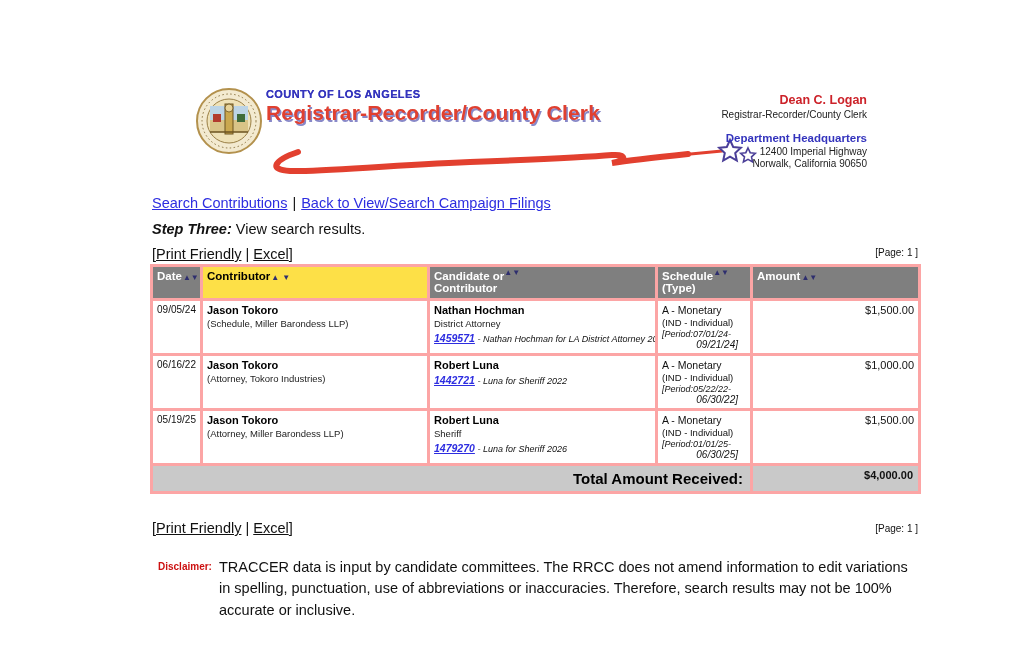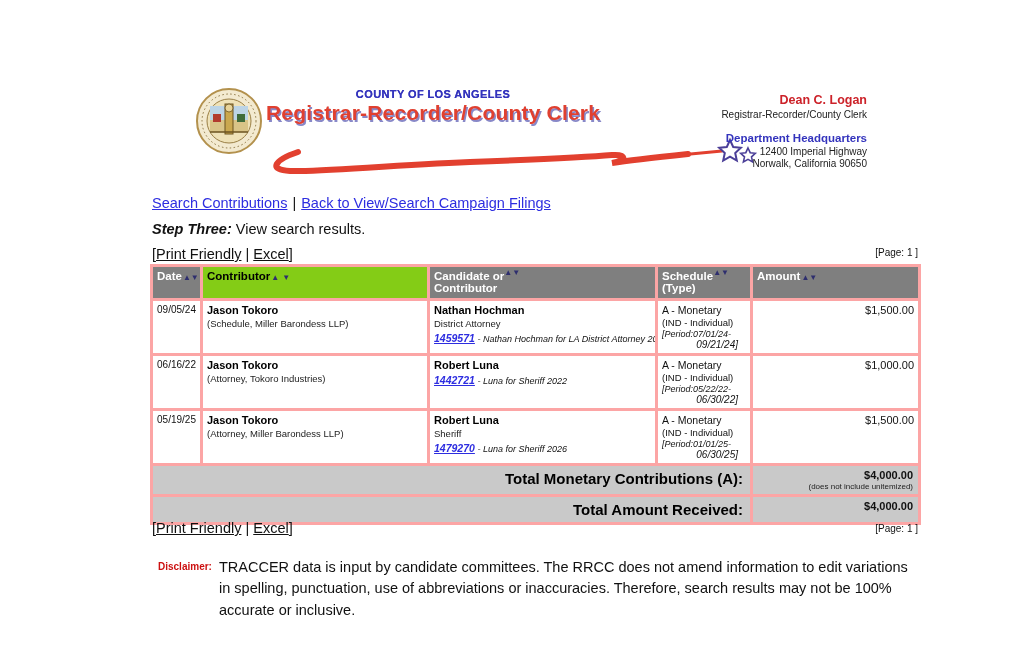--- a/index.html
+++ b/index.html
@@ -6,21 +6,21 @@
   html,body { background:#ffffff; }
   body {
     width:1024px; height:671px; position:relative; overflow:hidden;
     font-family:"Liberation Sans", sans-serif; color:#111;
   }
   .content { position:absolute; left:150px; top:86px; width:768px; }
 
   
   .hdr { position:relative; height:110px; }
   .seal { position:absolute; left:46px; top:2px; width:66px; height:66px; }
-  .logo-text { position:absolute; left:116px; top:2px;text-align:center; }
+  .logo-text { position:absolute; left:116px; top:2px; }
   .county-line {
     color:#3434bd; font-weight:bold; font-size:11px; letter-spacing:.4px;
     text-shadow:0 0 0.5px #3434bd;
   }
   .logo-title {
     color:#e04030; font-weight:bold; font-size:21px; letter-spacing:.2px;
     text-shadow:1.5px 1.5px 0 #8888c8; margin-top:1px;
   }
   .swoosh { position:absolute; left:110px; top:50px; }
   .official { position:absolute; right:51px; top:7px; text-align:right; line-height:1.25; }
@@ -48,21 +48,21 @@
     border-collapse:collapse; table-layout:fixed;
     border:2px solid #1a1a1a;
   }
   table.results th, table.results td {
     border:3px solid #fca5a5; vertical-align:top; overflow:hidden;
   }
   th.hd {
     background:#7f7f7f; color:#ffffff; font-size:11.5px; font-weight:bold;
     text-align:left; padding:3px 4px; height:34px;
   }
-  th.hd-light { background:#84cc16; color:#000; }
+  th.hd-light { background:#fde047; color:#000; }
   .sort { font-size:8px; color:#2e2e6e; letter-spacing:0; cursor:pointer; }
   .sort-inline { margin-left:1px; }
   .sup { position:relative; top:-5px; }
   td { background:#fff; }
   tr.data-row td { height:47px; padding:3px 4px; }
   td.c-date { text-align:right; font-size:10px; padding-right:5px; }
   .name { font-size:11px; font-weight:bold; color:#000; }
   .sub  { font-size:9.5px; color:#222; margin-top:2px; }
   .filing-line { font-size:9.5px; margin-top:3px; white-space:nowrap; }
   .filing-line a {
@@ -228,27 +228,20 @@
           <div class="filing-line"><a>1479270</a> <span class="committee">- Luna for Sheriff 2026</span></div>
         </td>
         <td style="padding:3px 4px;">
           <div class="sched-main">A - Monetary</div>
           <div class="sched-sub">(IND - Individual)</div>
           <div class="period1">[Period:01/01/25-</div>
           <div class="period2">06/30/25]</div>
         </td>
         <td class="c-amount">$1,500.00</td>
       </tr>
-      <tr class="total-row total-row-1">
-        <td class="total-label" colspan="4">Total Monetary Contributions (A):</td>
-        <td class="total-amt">
-          <div class="total-amt-val">$4,000.00</div>
-          <div class="total-note">(does not include unitemized)</div>
-        </td>
-      </tr>
       <tr class="total-row total-row-2">
         <td class="total-label" colspan="4">Total Amount Received:</td>
         <td class="total-amt">
           <div class="total-amt-val">$4,000.00</div>
 
         </td>
       </tr>
     </tbody>
   </table>
 

